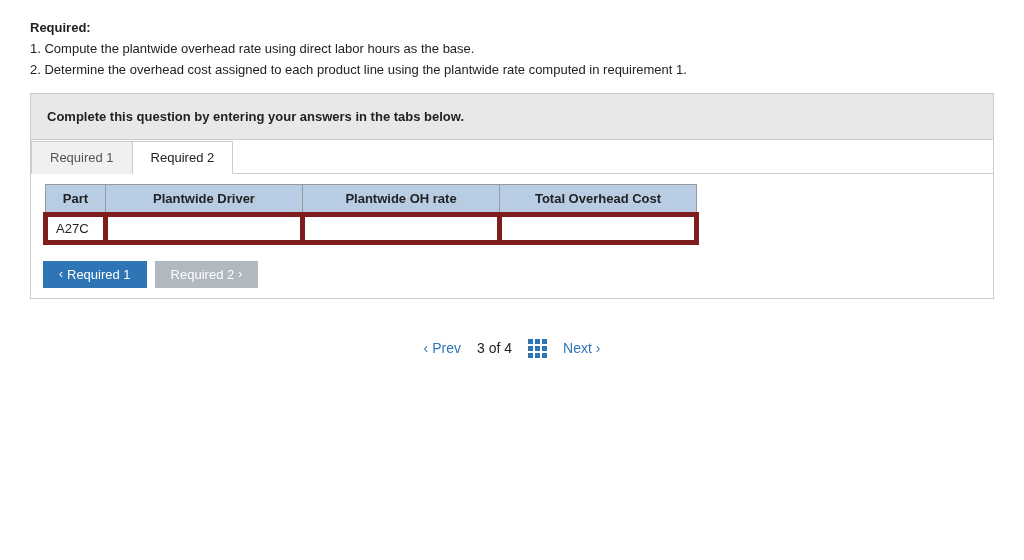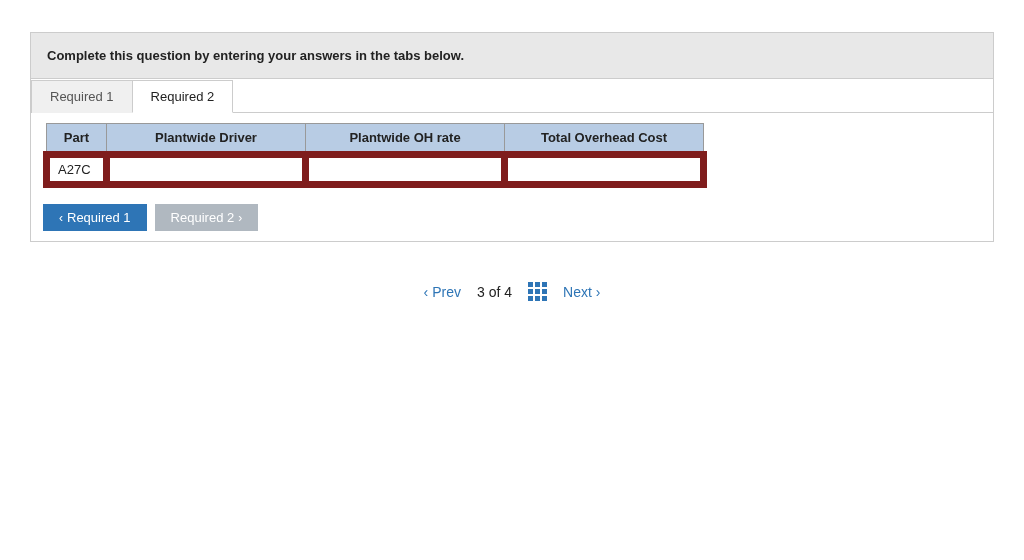--- a/index.html
+++ b/index.html
@@ -79,21 +79,21 @@
     }
     table.data-table th {
       background: #b8cce4;
       border: 1px solid #999;
       padding: 6px 16px;
       text-align: center;
       font-weight: bold;
       font-size: 13px;
     }
     table.data-table td {
-      border: 7px solid #7f1d1d;
+      border: 5px solid #7f1d1d;
       padding: 4px 8px;
       font-size: 13px;
       min-width: 110px;
       height: 22px;
     }
     table.data-table td.part-col {
       font-weight: normal;
       background: #fff;
       text-align: left;
       min-width: 60px;
@@ -177,20 +177,23 @@
       display: block;
     }
     .chevron {
       font-size: 12px;
     }
   </style>
 </head>
 <body>
 
 <div class="required-header">
+  <strong>Required:</strong>
+  <p>1. Compute the plantwide overhead rate using direct labor hours as the base.</p>
+  <p>2. Determine the overhead cost assigned to each product line using the plantwide rate computed in requirement 1.</p>
 </div>
 
 <div class="complete-box">
   <span>Complete this question by entering your answers in the tabs below.</span>
 </div>
 
 <div class="tabs-container">
   <div class="tabs-row">
     <div class="tab inactive">
       <span>Required 1</span>

